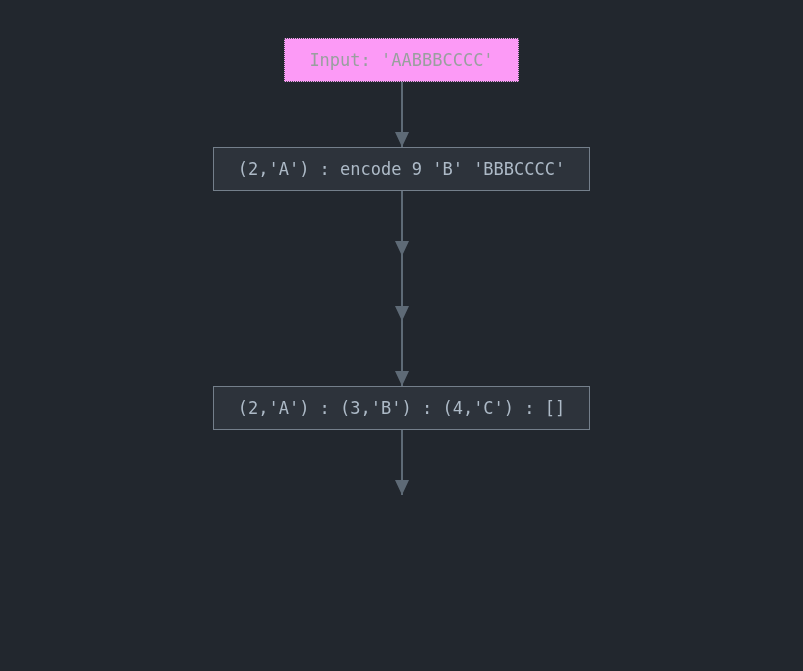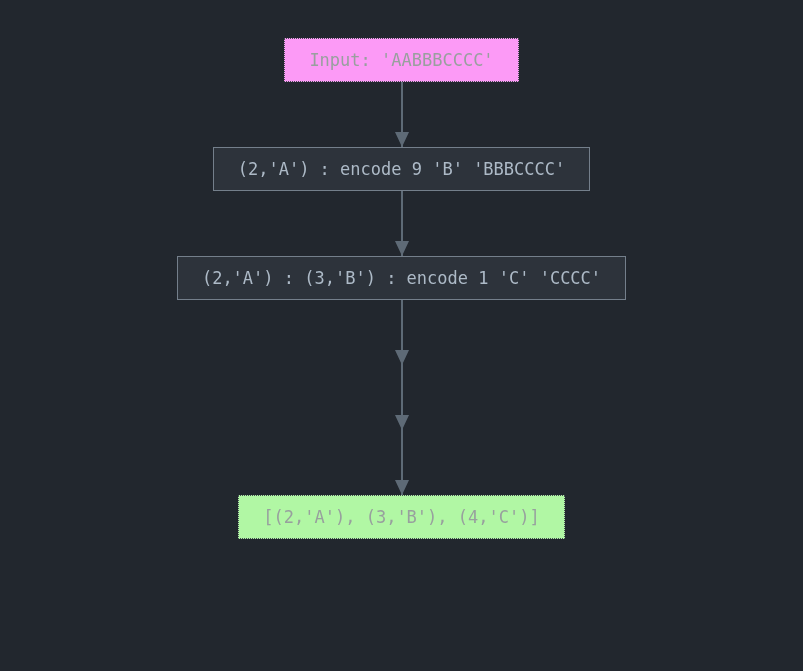--- a/index.html
+++ b/index.html
@@ -76,24 +76,23 @@
 
 <div class="canvas">
   <div class="node input">Input: 'AABBBCCCC'</div>
 
   <div class="arrow"></div>
 
   <div class="node step">(2,'A') : encode 9 'B' 'BBBCCCC'</div>
 
   <div class="arrow"></div>
 
-  <div class="node step">(2,'A') : (3,'B') : encode 1 'C' 'CCCC'</div>
 
   <div class="arrow"></div>
 
 
   <div class="arrow"></div>
 
+  <div class="node step">(2,'A') : (3,'B') : (4,'C') : []</div>
 
   <div class="arrow"></div>
 
-  <div class="node result">[(2,'A'), (3,'B'), (4,'C')]</div>
 </div>
 
 </body></html>

